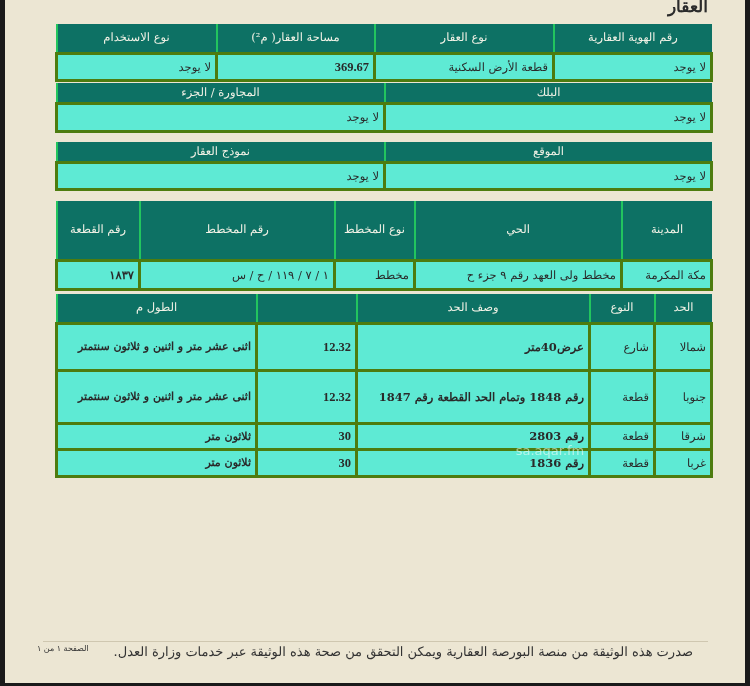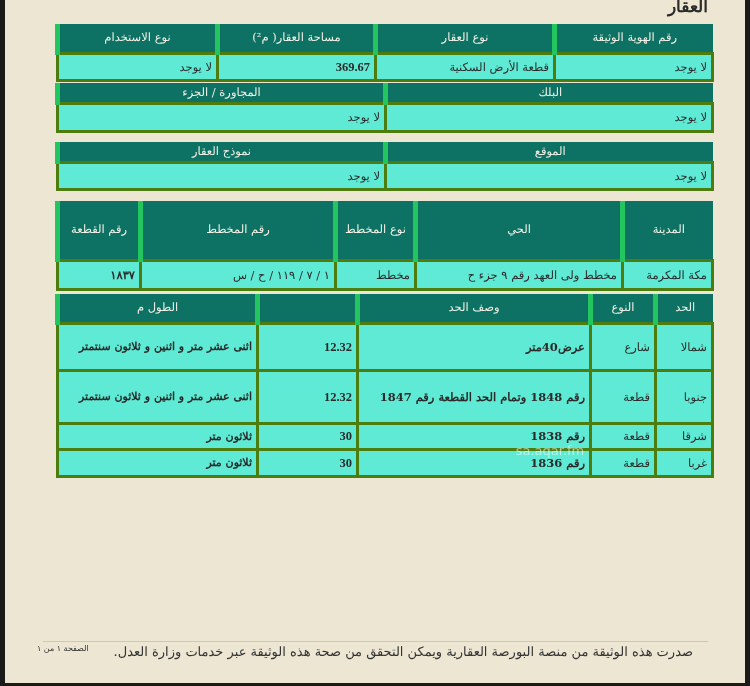--- a/index.html
+++ b/index.html
@@ -15,21 +15,21 @@
     font-size: 17px; color: #2b2b2b; direction: rtl; font-weight: bold;
   }
 
   table.grid {
     position: absolute; left: 50px; width: 655px;
     border-collapse: collapse; table-layout: fixed; direction: rtl;
     font-size: 11.5px; color: #2a2a2a;
   }
   table.grid th {
     background: #0d7164; color: #f2f2e6; font-weight: normal;
-    border-left: 5px solid #22c55e; text-align: center; vertical-align: middle;
+    border-left: 2px solid #22c55e; text-align: center; vertical-align: middle;
     padding: 0 4px; line-height: 13px;
   }
   table.grid td {
     background: #5eead4; border: 3px solid #4d7c0f; 
     vertical-align: middle; padding: 0 4px; line-height: 14px;
   }
   .num { font-family: "Liberation Serif", serif; font-weight: bold; font-size: 12.5px; }
   .boldish { font-weight: bold; }
 
   .t1 { top: 24px; }
@@ -85,21 +85,21 @@
 
   <table class="grid t1">
     <colgroup>
         <col style="width:158px">
         <col style="width:179px">
         <col style="width:158px">
         <col style="width:160px">
       </colgroup>
     <tbody>
         <tr>
-      <th>رقم الهوية الوثيقة</th>
+      <th>رقم الهوية العقارية</th>
       <th>نوع العقار</th>
       <th>مساحة العقار( م²)</th>
       <th>نوع الاستخدام</th>
     </tr>
     <tr>
       <td>لا يوجد</td>
       <td>قطعة الأرض السكنية</td>
       <td class="num">369.67</td>
       <td>لا يوجد</td>
     </tr>
@@ -192,21 +192,21 @@
     <tr class="r2">
       <td>جنوبا</td>
       <td>قطعة</td>
       <td class="desc">رقم 1848 وتمام الحد القطعة رقم 1847</td>
       <td class="num">12.32</td>
       <td class="words">اثنى عشر متر و اثنين و ثلاثون سنتمتر</td>
     </tr>
     <tr class="r3">
       <td>شرقا</td>
       <td>قطعة</td>
-      <td class="desc">رقم 1838</td>
+      <td class="desc">رقم 2803</td>
       <td class="num">30</td>
       <td class="words">ثلاثون متر</td>
     </tr>
     <tr class="r4">
       <td>غربا</td>
       <td>قطعة</td>
       <td class="desc">رقم 1836</td>
       <td class="num">30</td>
       <td class="words">ثلاثون متر</td>
     </tr>

